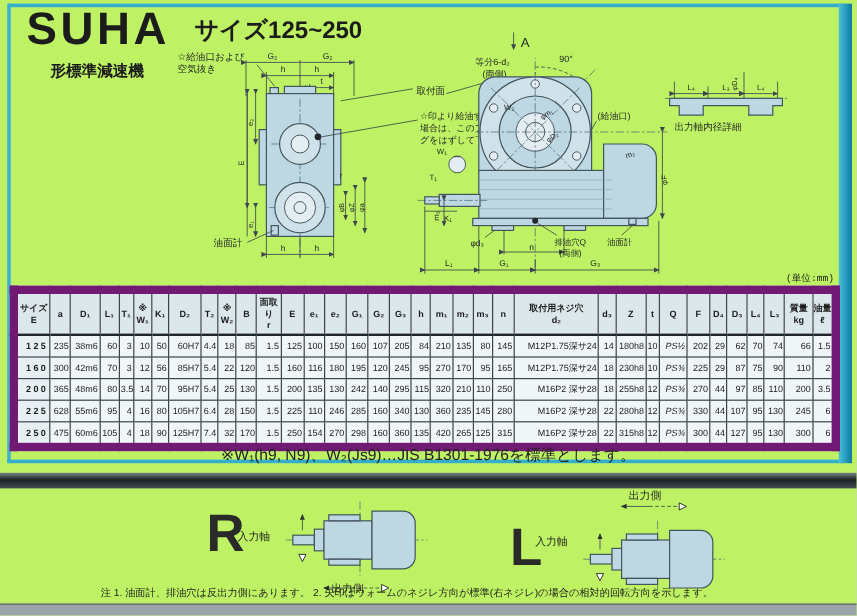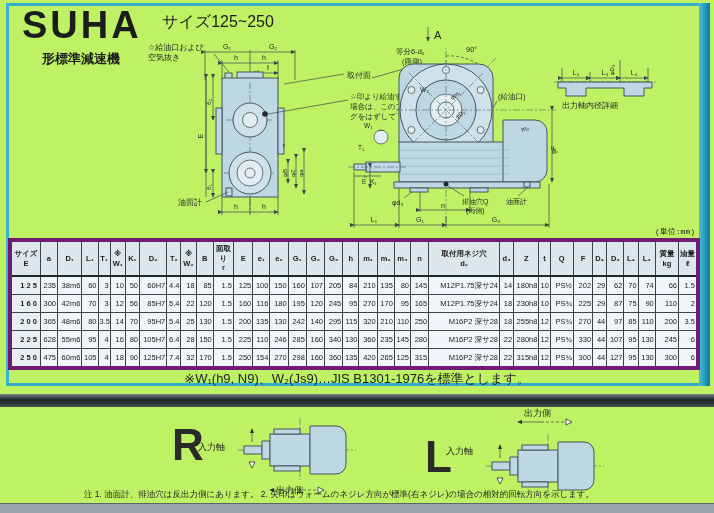--- a/index.html
+++ b/index.html
@@ -10,34 +10,34 @@
   .frame-left{position:absolute;left:6px;top:3px;width:3px;height:382px;background:#3fb2cd;}
   .frame-bottom{position:absolute;left:6px;top:383px;width:697px;height:3px;background:#35aecb;}
   .frame-right{position:absolute;left:699px;top:3px;width:11px;height:383px;
                background:linear-gradient(90deg,#4cc0d8,#1b8fb4 70%,#127ba0);}
   .dark-band{position:absolute;left:0;top:394px;width:714px;height:13px;
              background:linear-gradient(#7a8488,#1d2326 45%,#434c50);}
   .bottom-strip{position:absolute;left:0;top:503px;width:714px;height:10px;
                 background:#9aa4a8;border-top:1px solid #5c666a;}
   .title{position:absolute;left:22px;top:4px;font-size:38px;font-weight:bold;letter-spacing:3px;}
   .subtitle{position:absolute;left:42px;top:50px;font-size:13px;font-weight:bold;}
-  .sizerange{position:absolute;left:162px;top:12px;font-size:16px;font-weight:normal;}
+  .sizerange{position:absolute;left:162px;top:12px;font-size:20px;font-weight:bold;}
   .unitnote{position:absolute;left:575px;top:226px;width:120px;text-align:right;font-size:8px;font-family:Liberation Mono, monospace;}
   
   .tblwrap{position:absolute;left:8px;top:238px;width:694px;}
   table.dim{border-collapse:collapse;table-layout:fixed;width:692px;background:#f0f5f7;}
   table.dim th,table.dim td{border:1px solid #3c444a;font-size:7.5px;padding:0 1px;
       overflow:hidden;white-space:nowrap;height:17px;text-align:right;}
   table.dim th{height:33px;text-align:center;white-space:pre-line;font-weight:bold;
       background:#dce7ec;line-height:1.25;padding:0;}
-  table.dim{border:4px solid #701a75;}
+  table.dim{border:7px solid #701a75;}
   table.dim thead th{border-bottom:2px solid #20262a;}
   td.c-size{text-align:center;font-weight:bold;letter-spacing:2px;background:#e7eff2;}
   td.c-screw{text-align:left;padding-left:2px;}
-  td.c-center{text-align:center;}
+  td.c-center{text-align:center;font-style:italic;}
   .footnote{position:absolute;left:0;top:370px;width:714px;text-align:center;font-size:13px;color:#222;}
   
   .axheading{position:absolute;left:12px;top:412px;font-size:13px;font-weight:bold;}
   .bigletter{position:absolute;font-size:44px;font-weight:bold;color:#2a2a2a;font-family:"Liberation Sans",sans-serif;}
   .lab-small{position:absolute;font-size:9px;color:#1c1c1c;}
   .note{position:absolute;left:84px;top:489px;width:600px;font-size:8.5px;color:#1c1c1c;}
   svg text{font-family:"Liberation Sans","DejaVu Sans",sans-serif;fill:#1d2124;}
   .dims{stroke:#3d464c;stroke-width:0.7;fill:none;}
   .cl{stroke:#4a6874;stroke-width:0.6;stroke-dasharray:7 2 2 2;fill:none;}
   .body-f{fill:#bdd8e2;stroke:#44545c;stroke-width:1;}

